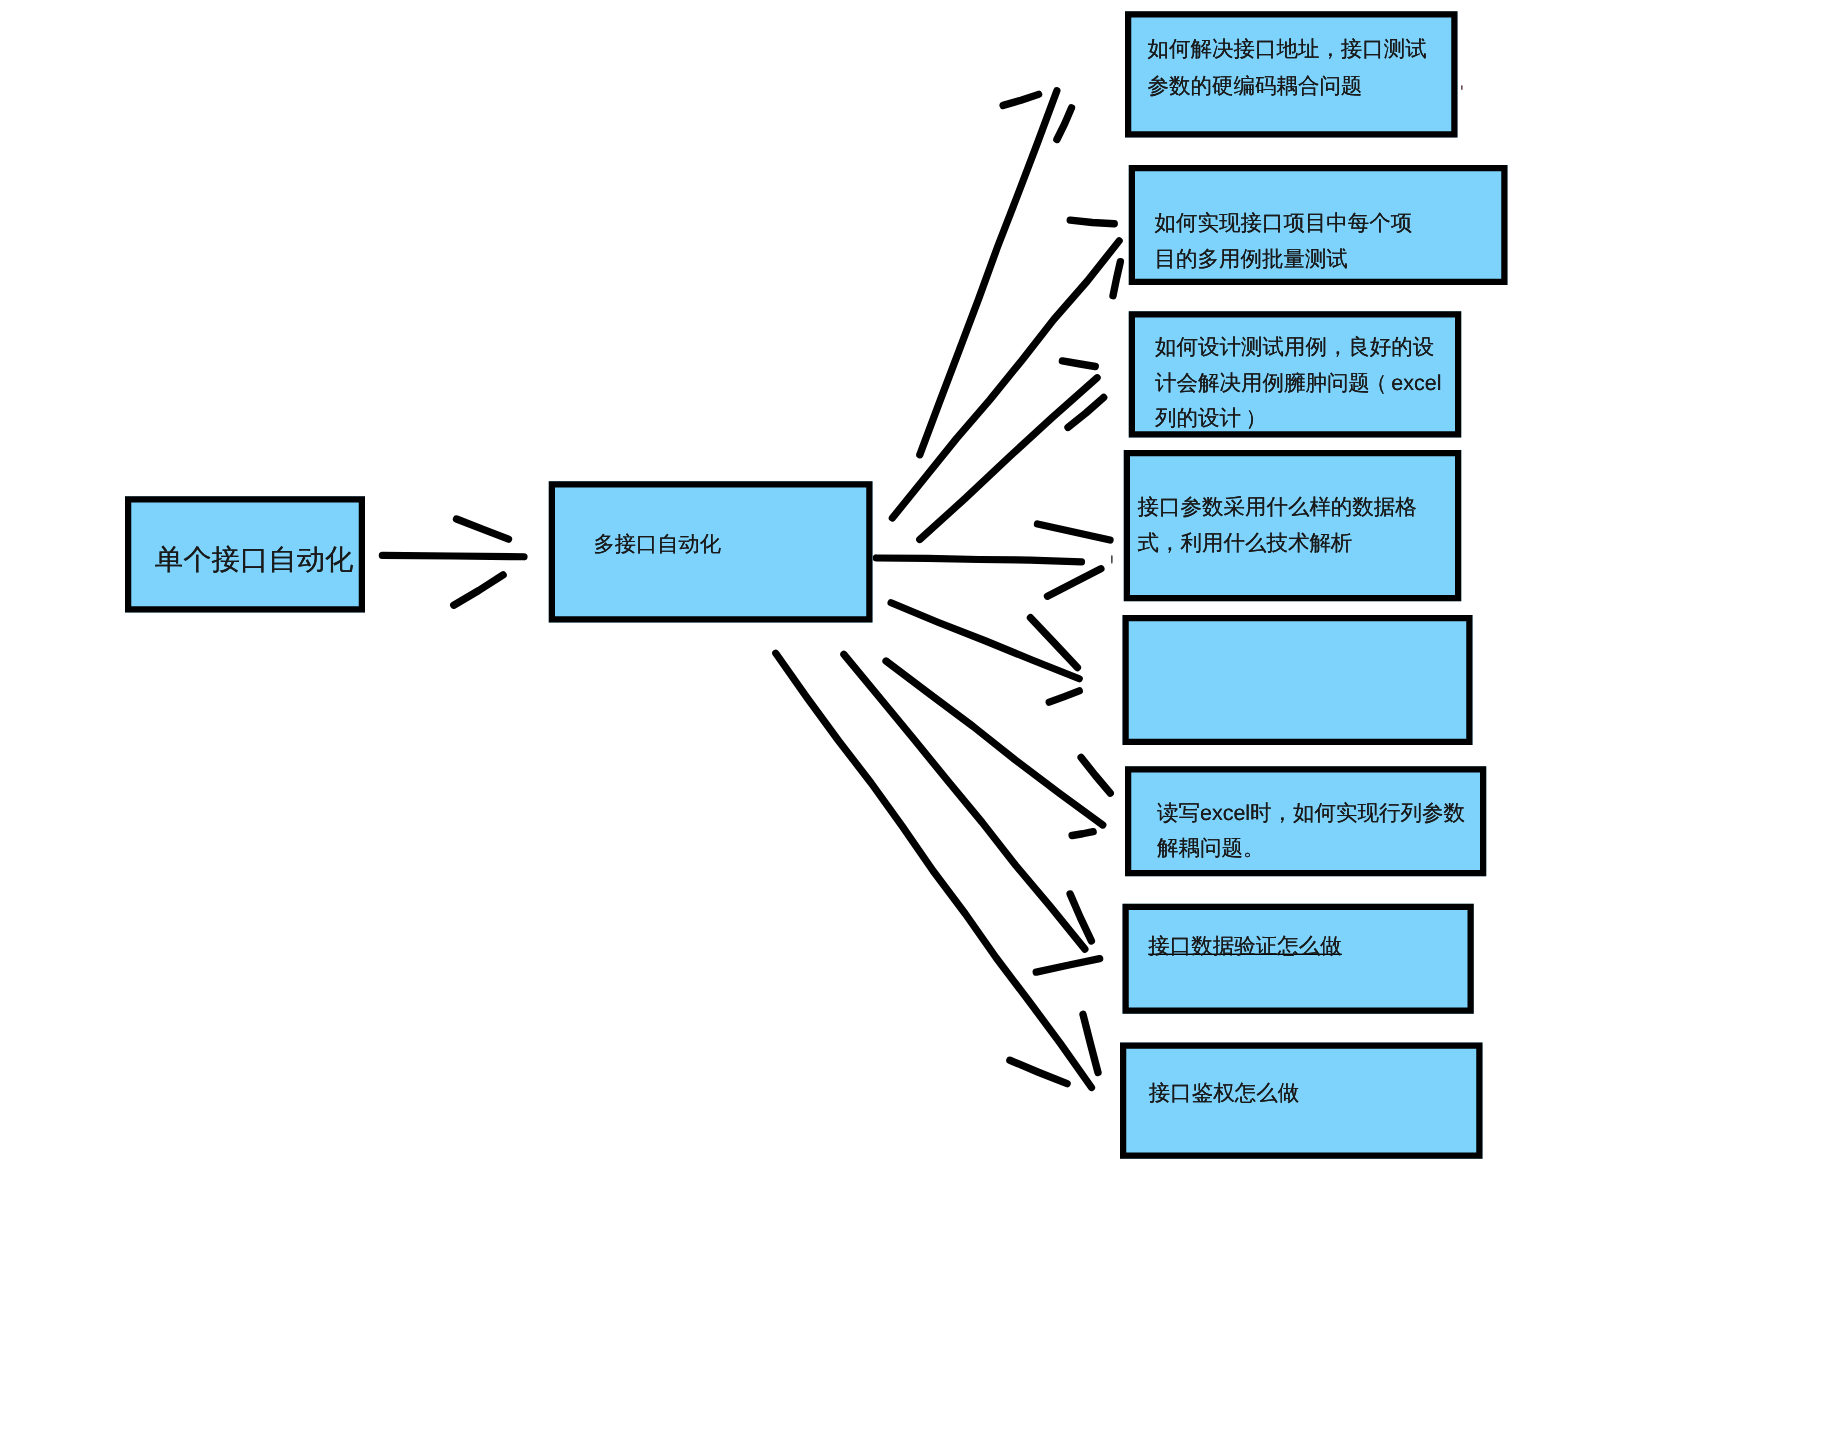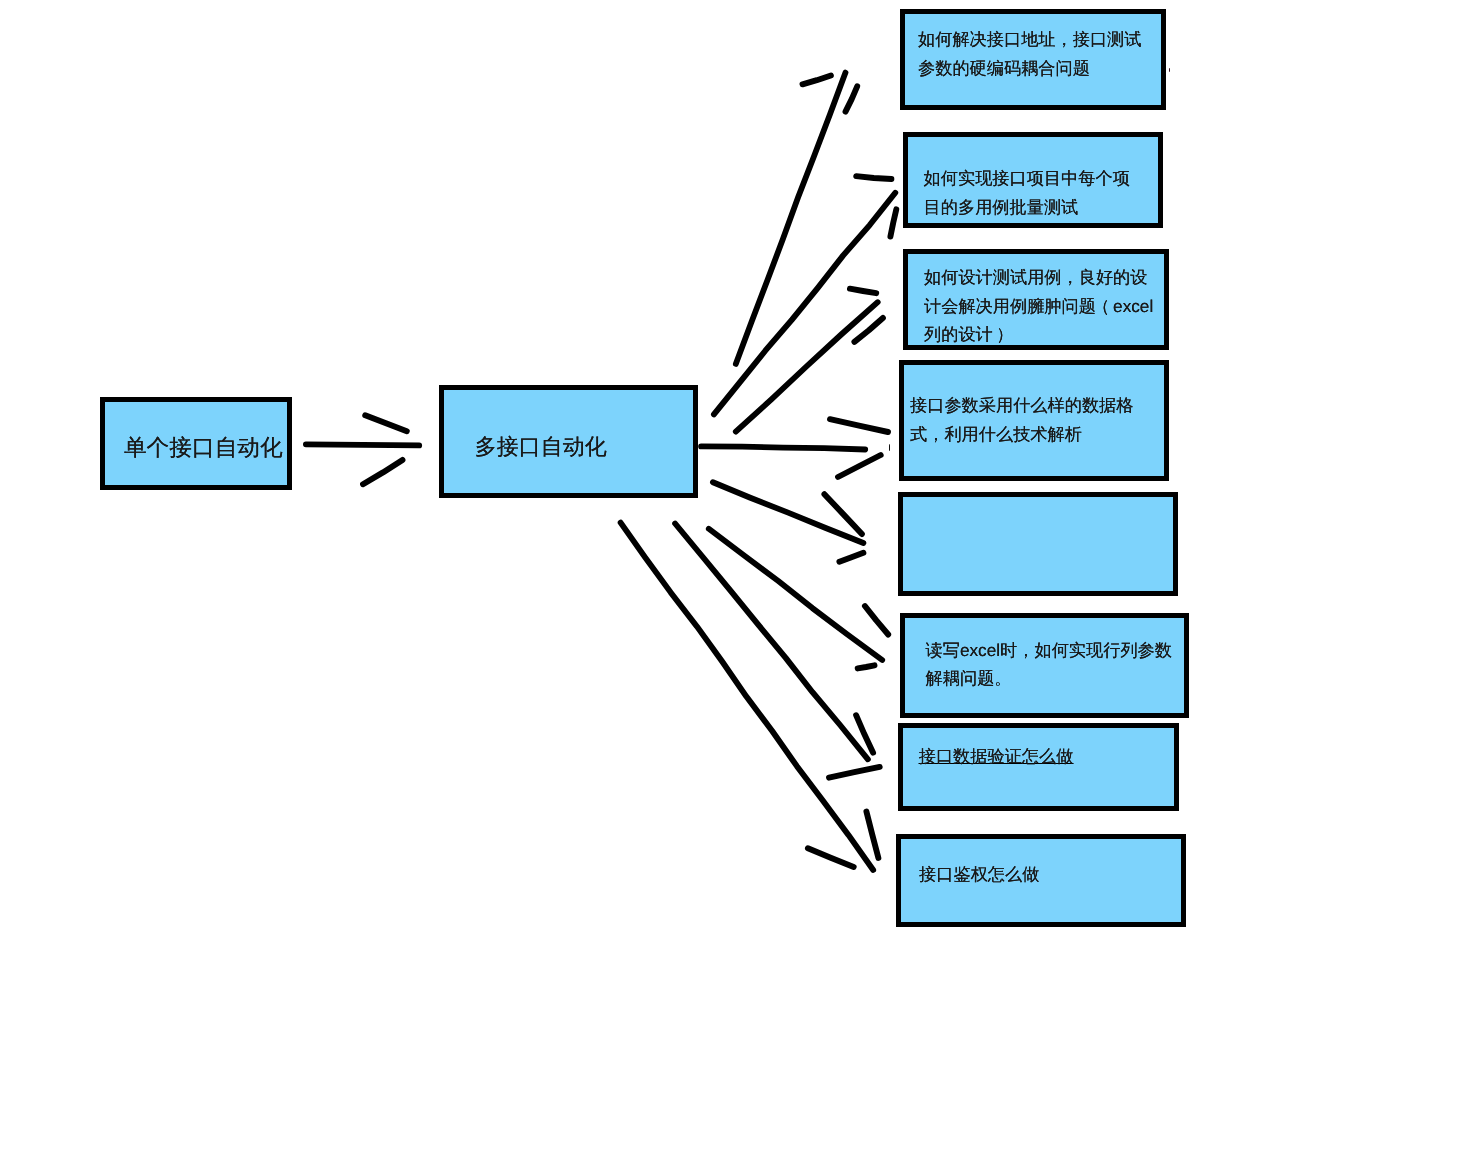--- a/index.html
+++ b/index.html
@@ -72,29 +72,29 @@
     <g>
       <path class="shaft" d="M620.6 522.6 L645.3 557.7 L670.7 592.4 L696.9 626.4 L722.0 661.3 L746.4 696.6 L772.2 731.0 L796.9 766.2 L822.8 800.4 L848.4 834.9 L873.2 870.0"></path>
       <path class="head" d="M866.4 811.5 L872.3 834.8 L878.4 858.0"></path>
       <path class="head" d="M807.9 848.2 L830.7 857.8 L853.7 866.9"></path>
     </g>
   </svg>
   <div class="node main" id="n1" style="left:100px;top:397px;width:192px;height:93px;">
       <span class="lbl" style="left:18.9px;top:27.1px;font-size:22.7px;">单个接口自动化</span>
     </div>
   <div class="node main" id="n2" style="left:439px;top:385px;width:259px;height:113px;">
-      <span class="lbl" style="left:30.8px;top:38px;font-size:22px;">多接口自动化</span>
+      <span class="lbl" style="left:30.8px;top:27px;font-size:17px;">多接口自动化</span>
     </div>
   <div class="node leaf" id="b1" style="left:900px;top:9px;width:266px;height:101px;">
       <div class="lbl" style="left:13px;top:11px;">
         <span class="tline">如何解决接口地址，接口测试</span>
         <span class="tline">参数的硬编码耦合问题</span>
       </div>
     </div>
-  <div class="node leaf" id="b2" style="left:903px;top:132px;width:260px;height:96px;">
+  <div class="node leaf" id="b2" style="left:903px;top:132px;width:303px;height:96px;">
       <div class="lbl" style="left:15.6px;top:27px;">
         <span class="tline">如何实现接口项目中每个项</span>
         <span class="tline">目的多用例批量测试</span>
       </div>
     </div>
   <div class="node leaf" id="b3" style="left:903px;top:249px;width:266px;height:101px;">
       <div class="lbl" style="left:16px;top:9.3px;">
         <span class="tline">如何设计测试用例，良好的设</span>
         <span class="tline"><span>计</span><span>会</span><span>解</span><span>决</span><span>用</span><span>例</span><span>臃</span><span>肿</span><span>问</span><span>题</span><span class="fwp open">（</span><span>e</span><span>x</span><span>c</span><span>e</span><span>l</span></span>
         <span class="tline"><span>列</span><span>的</span><span>设</span><span>计</span><span class="fwp close">）</span></span>
@@ -103,21 +103,21 @@
   <div class="node leaf" id="b4" style="left:899px;top:360px;width:270px;height:121px;">
       <div class="lbl" style="left:6px;top:26.2px;">
         <span class="tline">接口参数采用什么样的数据格</span>
         <span class="tline">式，利用什么技术解析</span>
       </div>
     </div>
   <div class="node leaf" id="b5" style="left:898px;top:492px;width:280px;height:104px;">
       <div class="lbl" style="left:11.6px;top:22.7px;">
       </div>
     </div>
-  <div class="node leaf" id="b6" style="left:900px;top:613px;width:289px;height:105px;">
+  <div class="node leaf" id="b6" style="left:900px;top:613px;width:289px;height:88px;">
       <div class="lbl" style="left:20.6px;top:17.6px;">
         <span class="tline">读写excel时，如何实现行列参数</span>
         <span class="tline">解耦问题。</span>
       </div>
     </div>
   <div class="node leaf" id="b7" style="left:898px;top:723px;width:281px;height:88px;">
       <div class="lbl" style="left:15.7px;top:13.7px;text-decoration:underline;">
         <span class="tline">接口数据验证怎么做</span>
       </div>
     </div>

